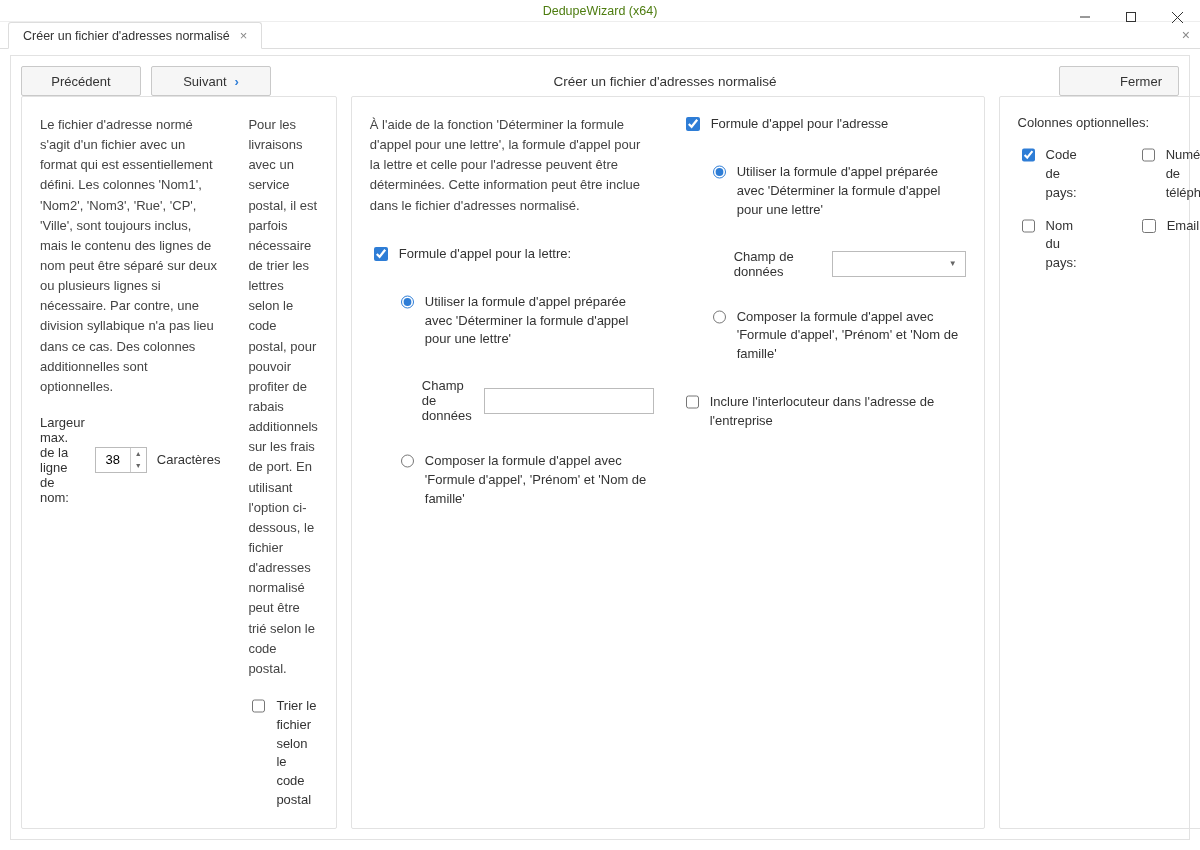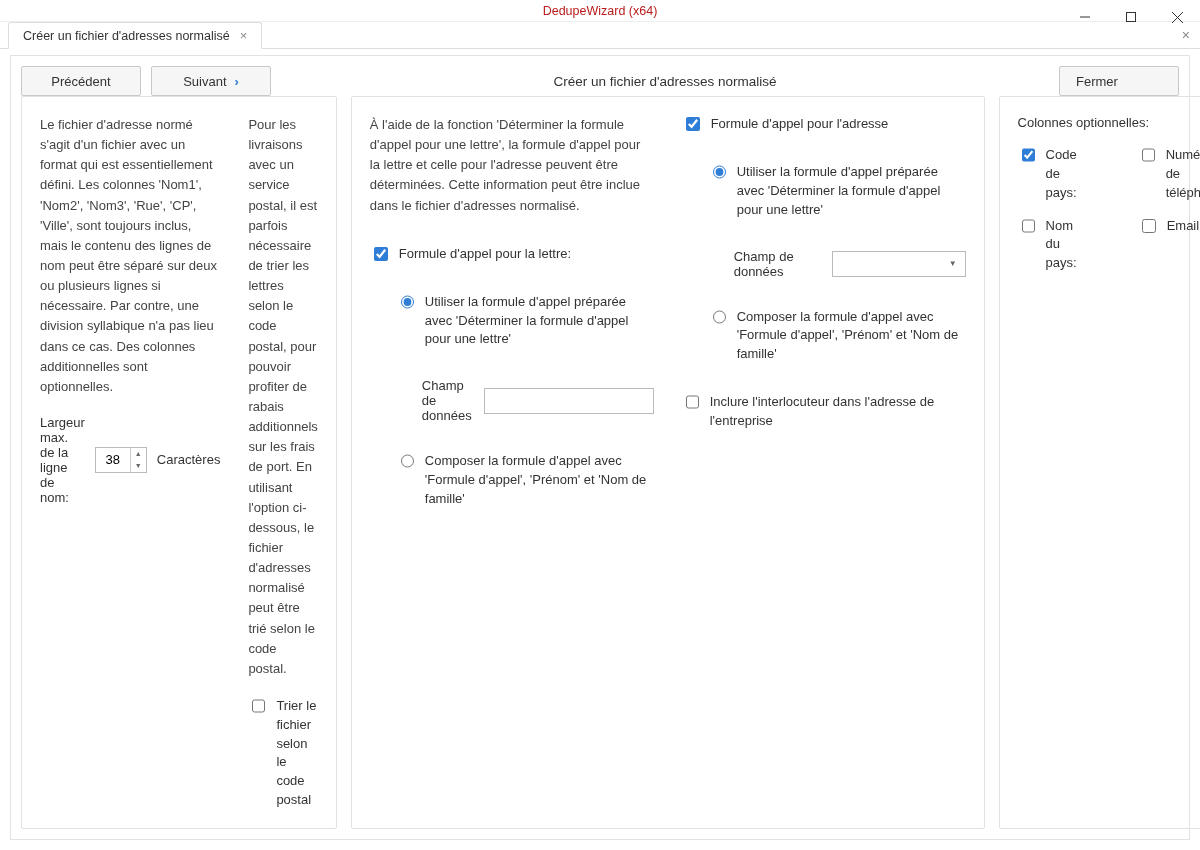--- a/index.html
+++ b/index.html
@@ -13,21 +13,21 @@
     height: 850px;
     overflow: hidden;
   }
   .window { width: 1200px; height: 850px; display:flex; flex-direction:column; }
   .titlebar {
     height: 34px;
     display:flex; align-items:center; justify-content:center;
     position:relative;
     border-bottom: 1px solid #eee;
   }
-  .titlebar .title { font-size:12.5px; color:#b91c1c; }
+  .titlebar .title { font-size:12.5px; color:#4d7c0f; }
   .win-controls {
     position:absolute; right:0; top:0; height:34px; display:flex;
   }
   .win-btn {
     width:46px; height:34px; display:flex; align-items:center; justify-content:center;
     color:#333;
   }
   .win-btn svg { stroke:#333; }
   .tabbar {
     height:28px; display:flex; align-items:flex-end; padding: 0 8px;
@@ -68,21 +68,21 @@
   }
   .wiz-btn .chev { color:#2e7dd6; font-weight:bold; }
   .page-title {
     flex:1;
     text-align:center;
     font-size:13.5px; color:#333;
   }
   .close-btn {
     height:30px; min-width:120px; padding:0 16px;
     border:1px solid #c9c9c9; background:#f6f6f6;
-    display:flex; align-items:center; justify-content:flex-start;
+    display:flex; align-items:center; justify-content:flex-end;
     font-size:13px;
     border-radius:2px;
   }
   .main-cols {
     display:flex; gap:14px;
     flex:1;
   }
   .left-col { width:900px; display:flex; flex-direction:row; gap:14px; }
   .panel {
     border:1px solid #e2e2e2;

